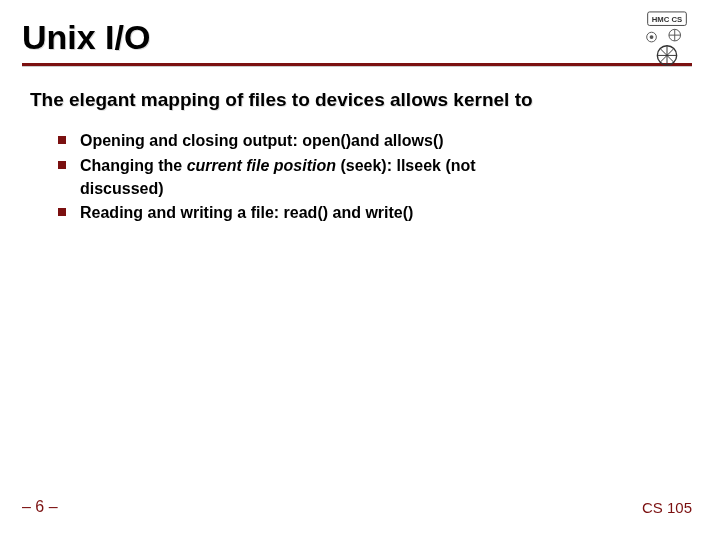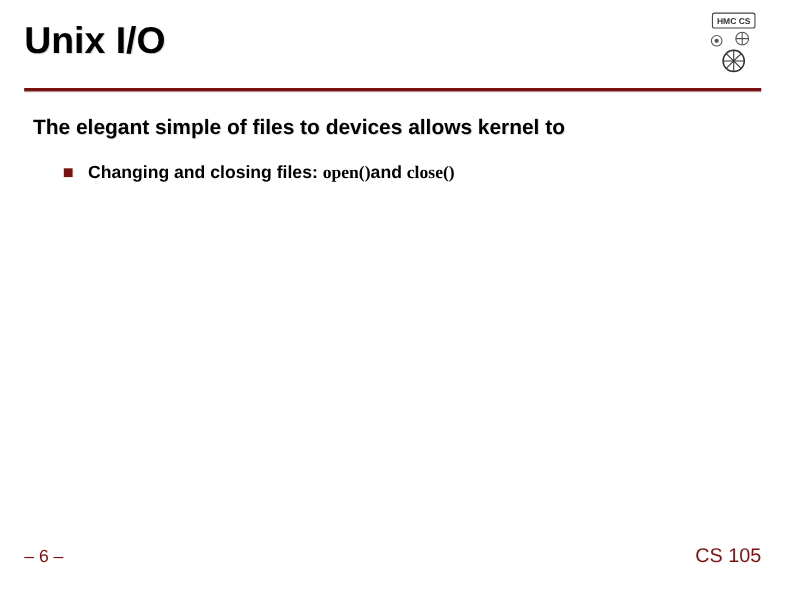--- a/index.html
+++ b/index.html
@@ -14,21 +14,21 @@
   .slide {
     width: 100%;
     height: 100%;
     padding: 18px 28px 0 22px;
     position: relative;
   }
   .title {
     font-size: 34px;
     font-weight: bold;
     color: #000;
-    margin-bottom: 23px;
+    margin-bottom: 6px;
     text-shadow: 1px 1px 0 rgba(0,0,0,0.15);
   }
   .underline {
     height: 3px;
     background: #7b1010;
     margin-bottom: 22px;
     box-shadow: 0 1px 0 rgba(0,0,0,0.2);
   }
   .para {
     font-size: 19px;
@@ -54,36 +54,36 @@
   .bullets li::before {
     content: '';
     position: absolute;
     left: -22px;
     top: 6px;
     width: 8px;
     height: 8px;
     background: #7b1010;
   }
   .mono {
-    font-family: Liberation Serif, serif;
+    font-family: Liberation Sans, sans-serif;
     font-weight: bold;
   }
   .italic { font-style: italic; }
   .footer-left {
     position: absolute;
     left: 22px;
     bottom: 24px;
     font-size: 16px;
     color: #7b1010;
   }
   .footer-right {
     position: absolute;
     right: 28px;
     bottom: 24px;
-    font-size: 18px;
+    font-size: 15px;
     color: #7b1010;
   }
   .logo {
     position: absolute;
     top: 10px;
     right: 24px;
     width: 58px;
     height: 58px;
   }
 </style>
@@ -104,26 +104,33 @@
     <line x1="30" y1="37" x2="30" y2="57" stroke="#333" stroke-width="1"></line>
     <line x1="20" y1="47" x2="40" y2="47" stroke="#333" stroke-width="1"></line>
     <line x1="23" y1="40" x2="37" y2="54" stroke="#333" stroke-width="1"></line>
     <line x1="37" y1="40" x2="23" y2="54" stroke="#333" stroke-width="1"></line>
   </svg>
 
   <h1 class="title">Unix I/O</h1>
   <div class="underline"></div>
 
   <p class="para">
-    <span>The elegant simple of files to devices allows kernel to</span>
+    <span>The elegant mapping of files to devices allows kernel to</span>
   </p>
 
 
 
   <ul class="bullets">
     <li>
-      <span>Changing and closing files: </span><span class="mono">open()</span><span>and </span><span class="mono">close()</span>
+      <span>Opening and closing output: </span><span class="mono">open()</span><span>and </span><span class="mono">allows()</span>
+    </li>
+    <li>
+      <span>Changing the </span><span class="italic">current file position</span><span> (seek): </span><span class="mono">llseek</span><span> (not</span><br>
+      <span>discussed)</span>
+    </li>
+    <li>
+      <span>Reading and writing a file: </span><span class="mono">read()</span><span> and </span><span class="mono">write()</span>
     </li>
   </ul>
 
   <div class="footer-left">– 6 –</div>
   <div class="footer-right">CS 105</div>
 </div>
 
 </body></html>

